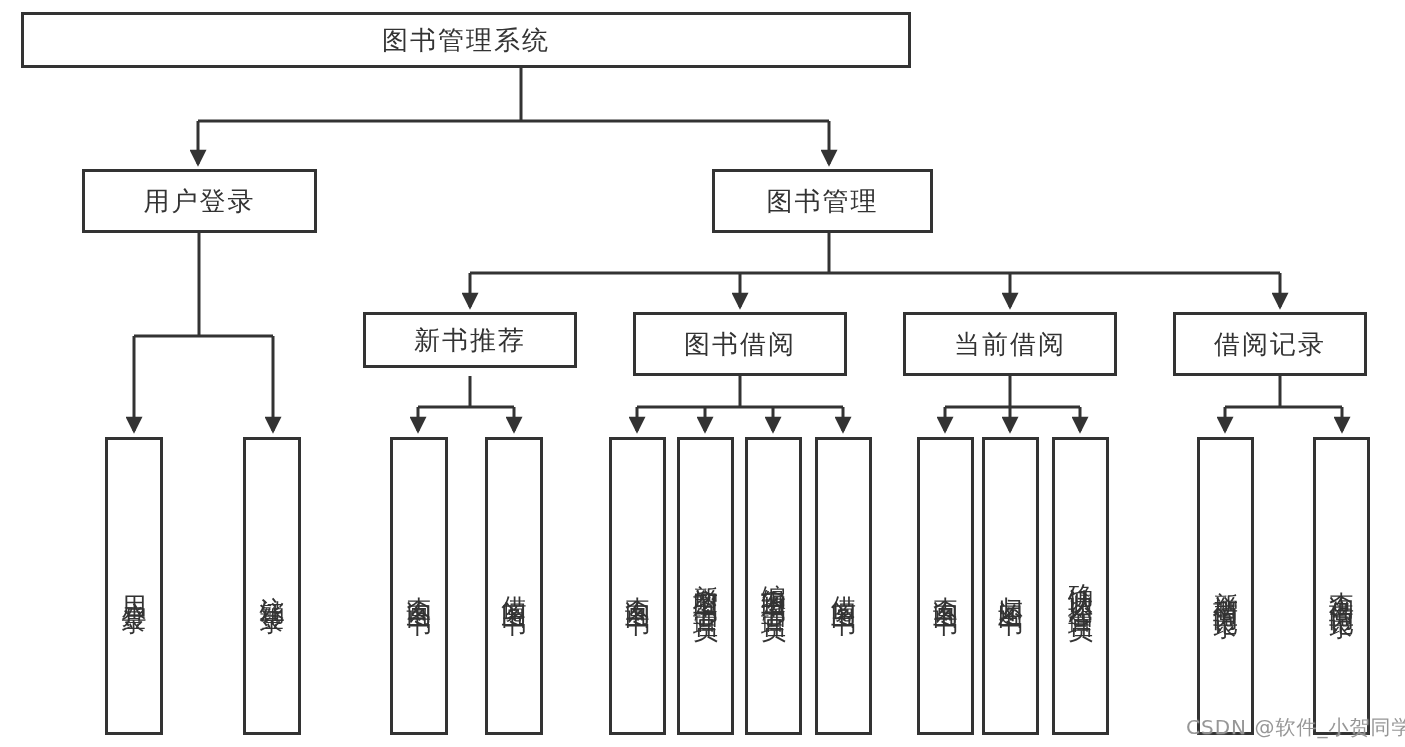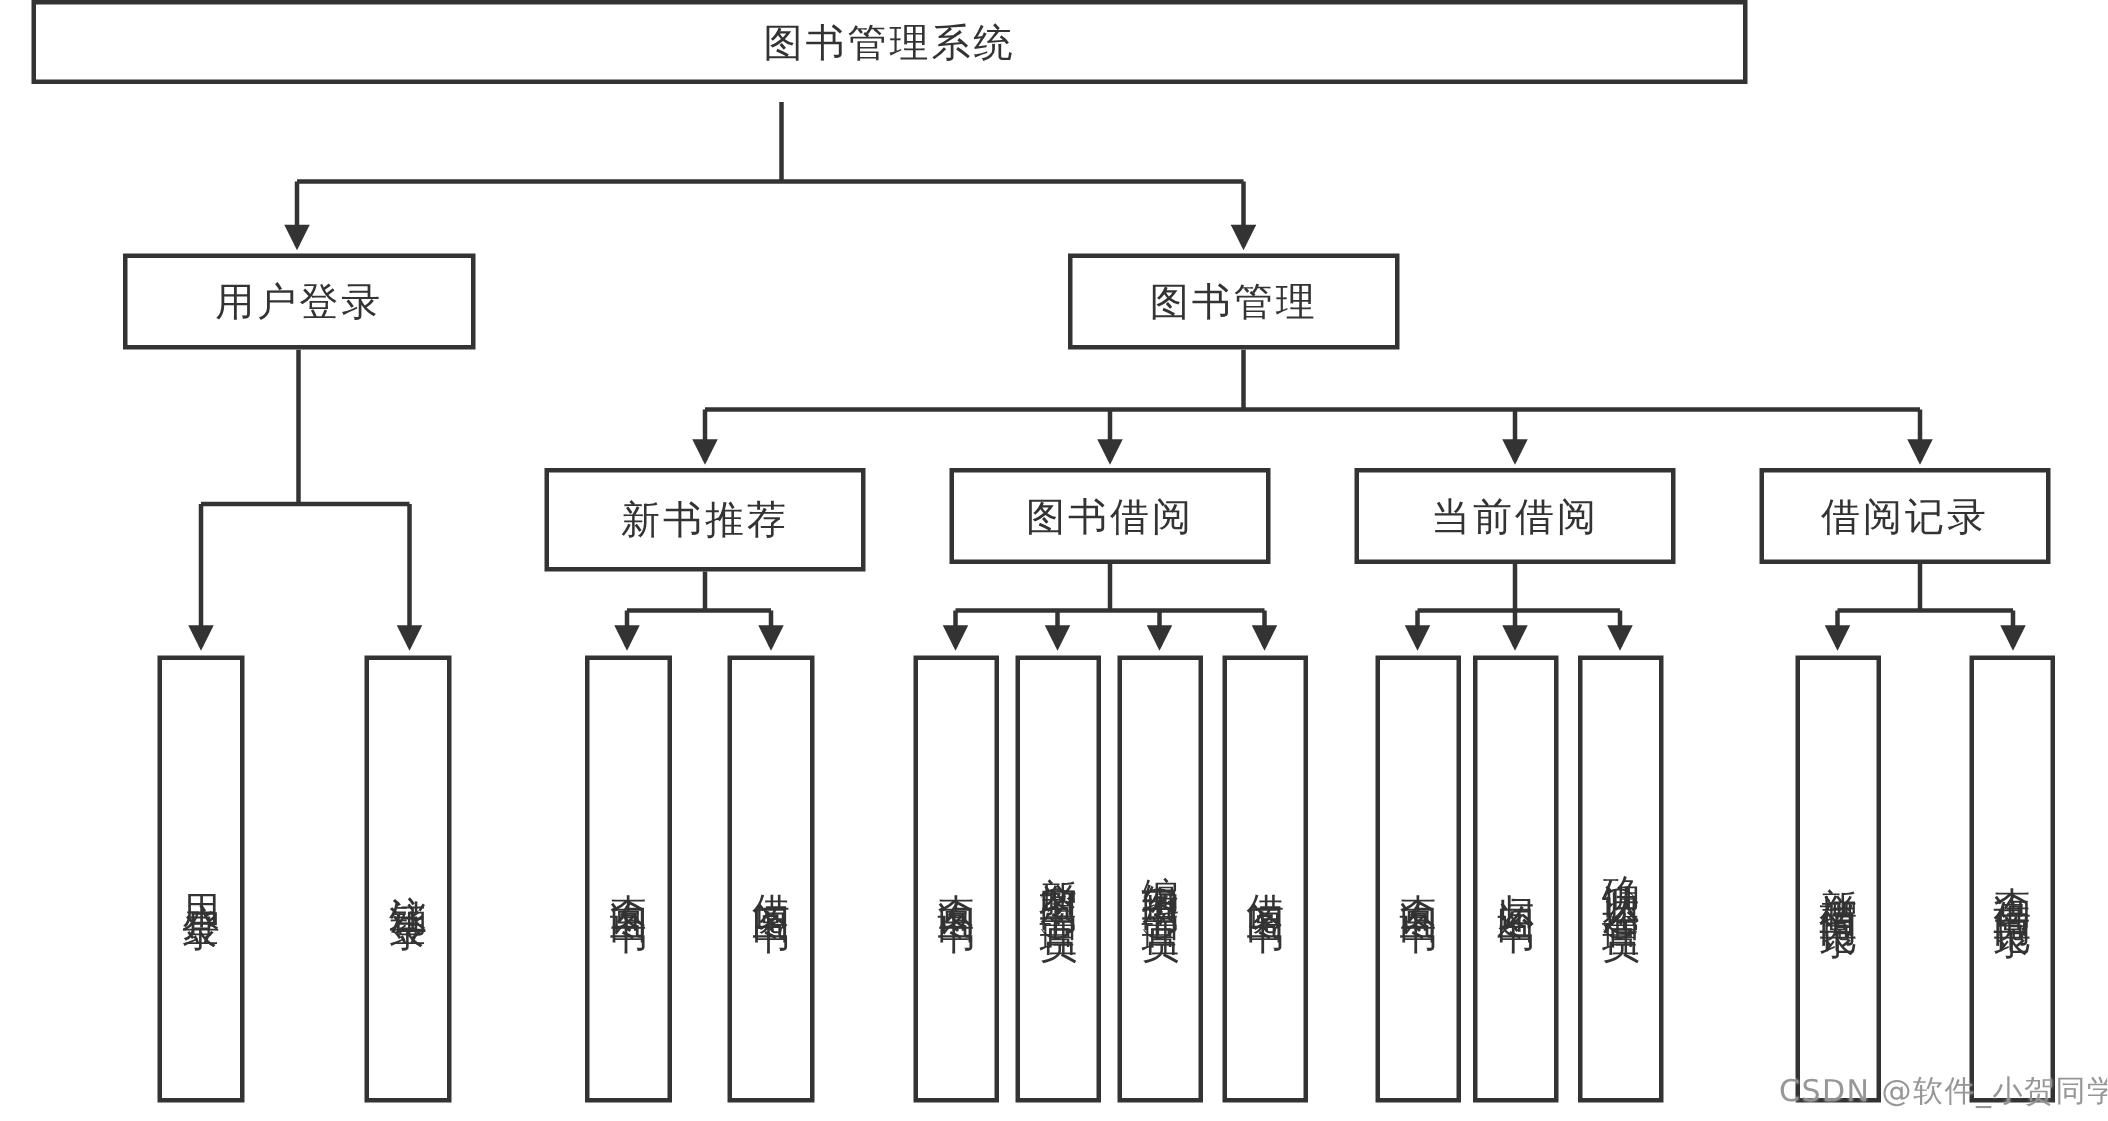--- a/index.html
+++ b/index.html
@@ -40,26 +40,26 @@
     white-space: nowrap;
   }
   .leaf .vlabel {
     writing-mode: vertical-rl;
     text-orientation: mixed;
     font-size: 25px;
     letter-spacing: 5px;
     line-height: 1;
   }
   
-  .n-root   { left: 21px;   top: 0;  width: 1144px; height: 56px; }
+  .n-root   { left: 21px;   top: 12px;  width: 890px; height: 56px; }
   
   .n-l2a    { left: 82px;   top: 169px; width: 235px;  height: 64px; }
   .n-l2b    { left: 712px;  top: 169px; width: 221px;  height: 64px; }
   
-  .n-l3a    { left: 363px;  top: 312px; width: 214px;  height: 69px; }
+  .n-l3a    { left: 363px;  top: 312px; width: 214px;  height: 56px; }
   .n-l3b    { left: 633px;  top: 312px; width: 214px;  height: 64px; }
   .n-l3c    { left: 903px;  top: 312px; width: 214px;  height: 64px; }
   .n-l3d    { left: 1173px; top: 312px; width: 194px;  height: 64px; }
   
   .leaf     { top: 437px; height: 298px; width: 58px; border-width: 3px; }
   .n-leaf0  { left: 105px; }
   .n-leaf1  { left: 243px; }
   .n-leaf2  { left: 390px; }
   .n-leaf3  { left: 485px; }
   .n-leaf4  { left: 609px;  width: 57px; }

